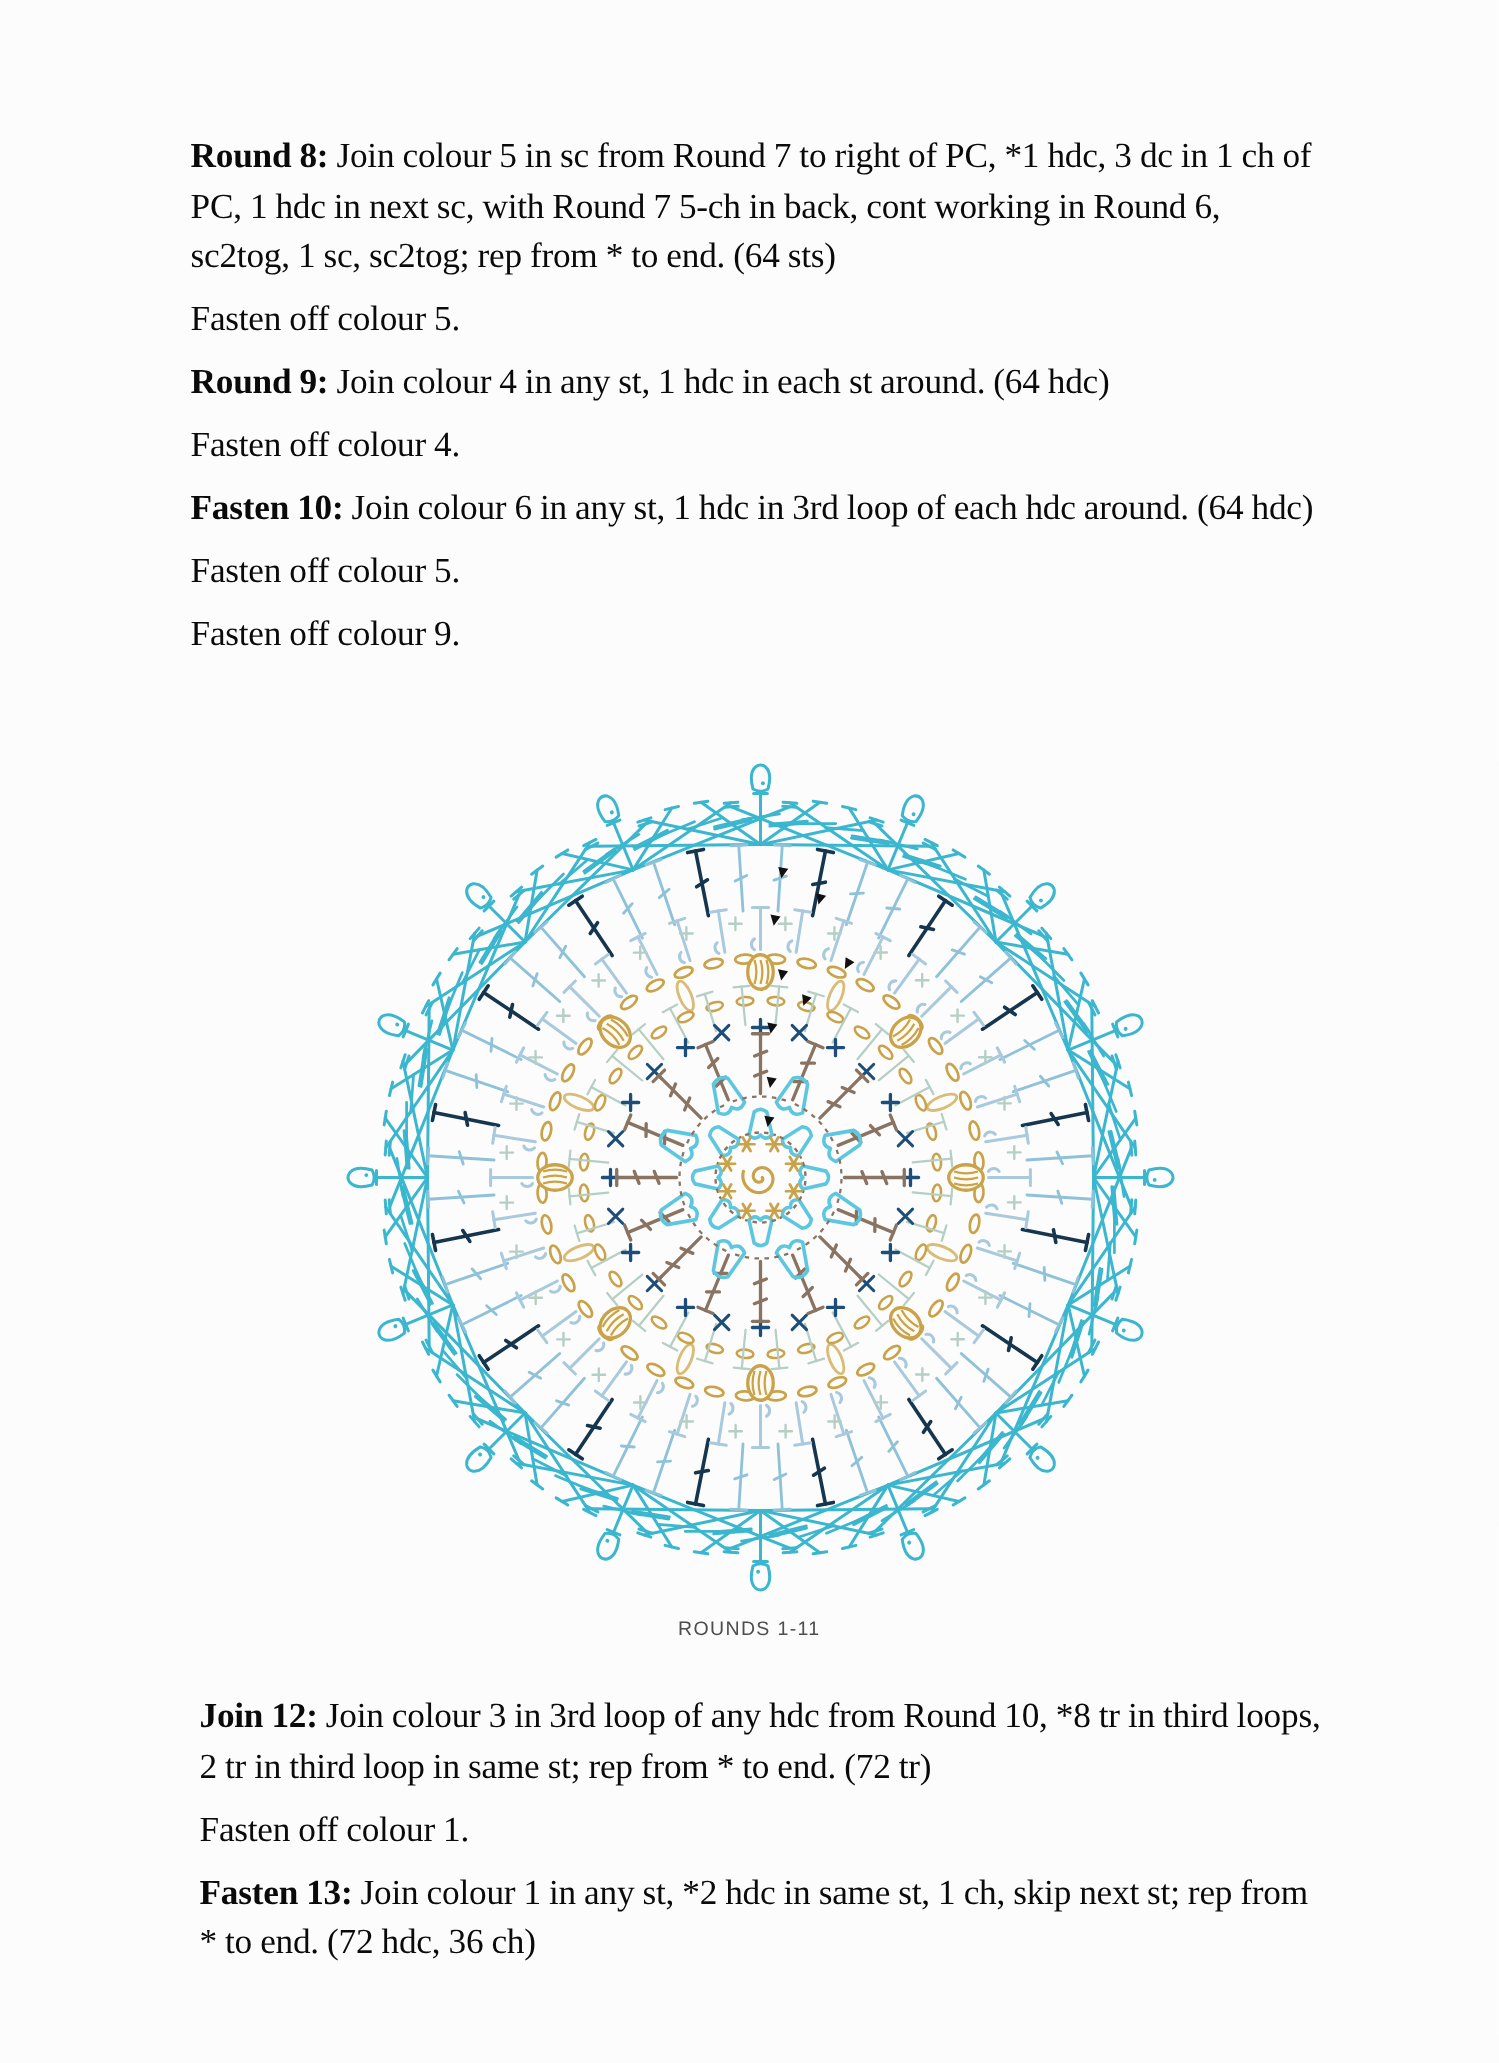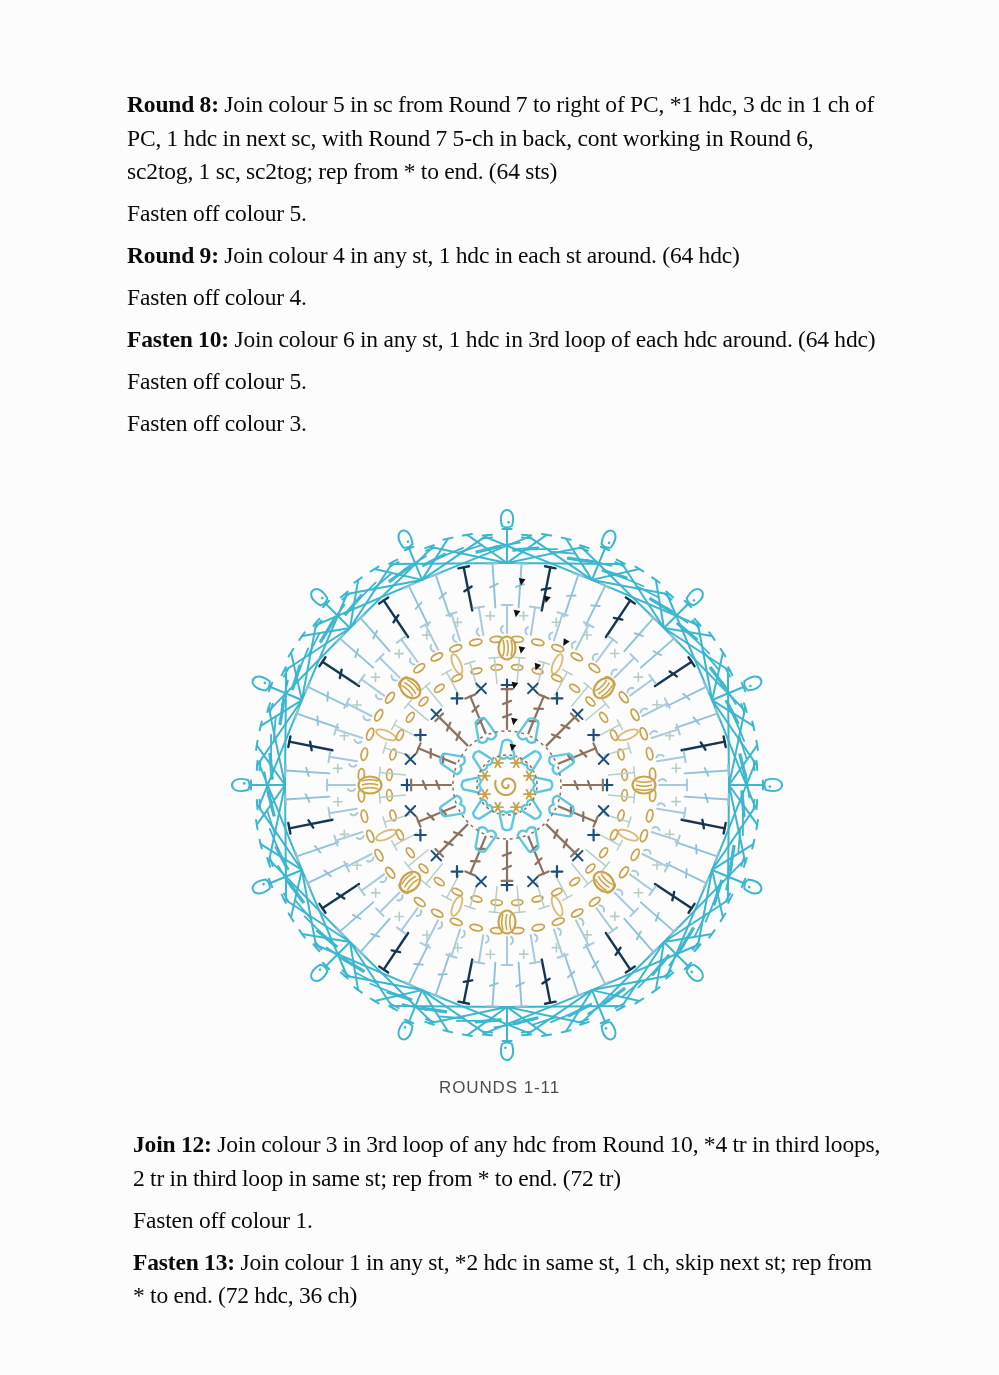--- a/index.html
+++ b/index.html
@@ -57,39 +57,39 @@
     display: block;
     width: 560px;
     height: 565px;
   }
   #diagram-caption {
     position: absolute;
     left: 0;
     top: 1078px;
     width: 999px;
     text-align: center;
-    font-size: 17px;
+    font-size: 13px;
     letter-spacing: 0.9px;
     color: #4d4d4d;
     font-family: "Liberation Sans", sans-serif;
   }
 </style>
 </head>
 <body>
 
 <div id="page">
 
   <div class="text-block" id="top-text">
       <p class="para"><span class="round-label">Round 8:</span><span> Join colour 5 in sc from Round 7 to right of PC, *1 hdc, 3 dc in 1 ch of PC, 1 hdc in next sc, with Round 7 5-ch in back, cont working in Round 6, sc2tog, 1 sc, sc2tog; rep from * to end. (64 sts)</span></p>
       <p class="para"><span>Fasten off colour 5.</span></p>
       <p class="para"><span class="round-label">Round 9:</span><span> Join colour 4 in any st, 1 hdc in each st around. (64 hdc)</span></p>
       <p class="para"><span>Fasten off colour 4.</span></p>
       <p class="para"><span class="round-label">Fasten 10:</span><span> Join colour 6 in any st, 1 hdc in 3rd loop of each hdc around. (64 hdc)</span></p>
       <p class="para"><span>Fasten off colour 5.</span></p>
-      <p class="para"><span>Fasten off colour 3.</span></p>
+      <p class="para"><span>Fasten off colour 9.</span></p>
     </div>
 
   <div id="diagram-wrap">
     <svg id="diagram-svg" viewBox="0 0 560 565" xmlns="http://www.w3.org/2000/svg">
       <g id="chart-root">
           <g>
             <path d="M281.20 282.00 L281.34 282.19 L281.45 282.42 L281.52 282.68 L281.55 282.97 L281.52 283.27 L281.43 283.59 L281.28 283.90 L281.07 284.20 L280.80 284.48 L280.48 284.72 L280.10 284.91 L279.68 285.06 L279.22 285.13 L278.73 285.14 L278.23 285.07 L277.72 284.91 L277.23 284.68 L276.76 284.36 L276.32 283.95 L275.94 283.48 L275.62 282.93 L275.38 282.32 L275.22 281.67 L275.16 280.97 L275.21 280.26 L275.36 279.53 L275.62 278.82 L275.99 278.13 L276.48 277.49 L277.06 276.91 L277.74 276.40 L278.50 275.99 L279.34 275.69 L280.23 275.50 L281.16 275.44 L282.11 275.52 L283.06 275.73 L283.99 276.09 L284.87 276.59 L285.70 277.22 L286.44 277.97 L287.08 278.85 L287.60 279.82 L287.99 280.88 L288.22 282.00 L288.29 283.17 L288.20 284.35 L287.94 285.53 L287.50 286.69 L286.89 287.79 L286.13 288.80 L285.21 289.72 L284.15 290.51 L282.97 291.15 L281.70 291.63 L280.35 291.93 L278.95 292.04 L277.52 291.94 L276.10 291.65 L274.72 291.15 L273.40 290.44 L272.18 289.55 L271.08 288.48 L270.13 287.25 L269.34 285.88 L268.76 284.39 L268.38 282.81 L268.22 281.18 L268.30 279.51 L268.61 277.85 " fill="none" stroke="#c9a24a" stroke-width="2.1" stroke-linecap="round"></path>
           </g>
           <g>
             <line x1="280.00" y1="60.00" x2="167.46" y2="61.12" stroke="#3bb6cf" stroke-width="2" stroke-linecap="round"></line>
@@ -1242,18 +1242,18 @@
             <path d="M0 0 L-7 3.4 L-7 -3.4 Z" fill="#111111" transform="translate(308.55 167.51) rotate(110)"></path>
             <path d="M0 0 L-7 3.4 L-7 -3.4 Z" fill="#111111" transform="translate(318.67 100.06) rotate(105)"></path>
           </g>
         </g>
     </svg>
   </div>
 
   <div id="diagram-caption">ROUNDS 1-11</div>
 
   <div class="text-block" id="bottom-text">
-      <p class="para"><span class="round-label">Join 12:</span><span> Join colour 3 in 3rd loop of any hdc from Round 10, *4 tr in third loops, 2 tr in third loop in same st; rep from * to end. (72 tr)</span></p>
+      <p class="para"><span class="round-label">Join 12:</span><span> Join colour 3 in 3rd loop of any hdc from Round 10, *8 tr in third loops, 2 tr in third loop in same st; rep from * to end. (72 tr)</span></p>
       <p class="para"><span>Fasten off colour 1.</span></p>
       <p class="para"><span class="round-label">Fasten 13:</span><span> Join colour 1 in any st, *2 hdc in same st, 1 ch, skip next st; rep from * to end. (72 hdc, 36 ch)</span></p>
     </div>
 
 </div>
 
 </body></html>

